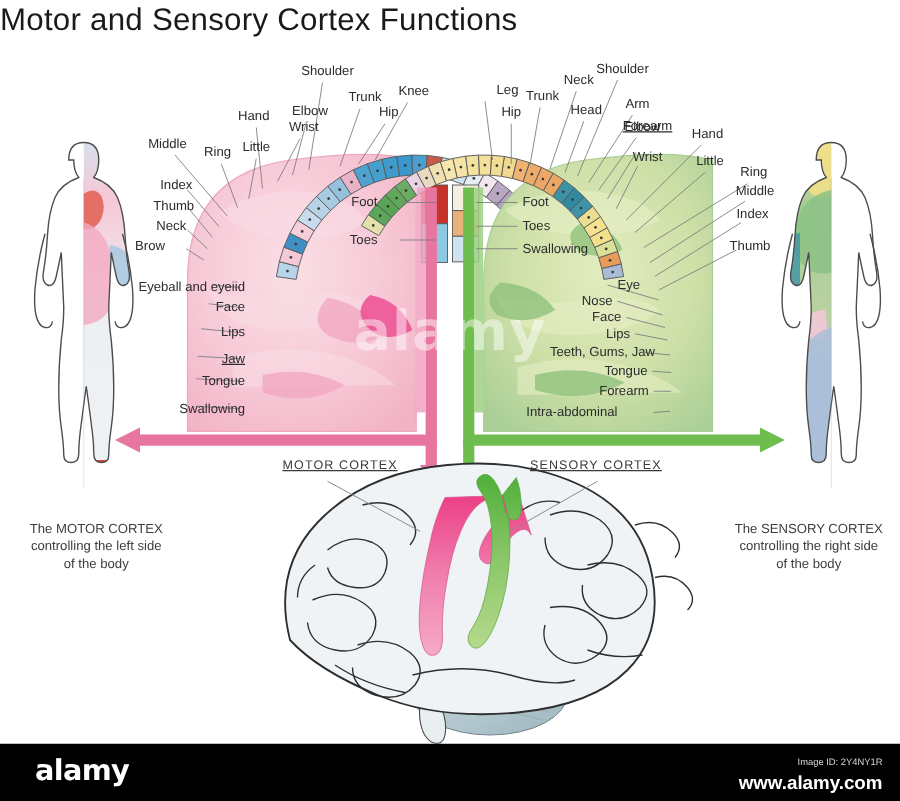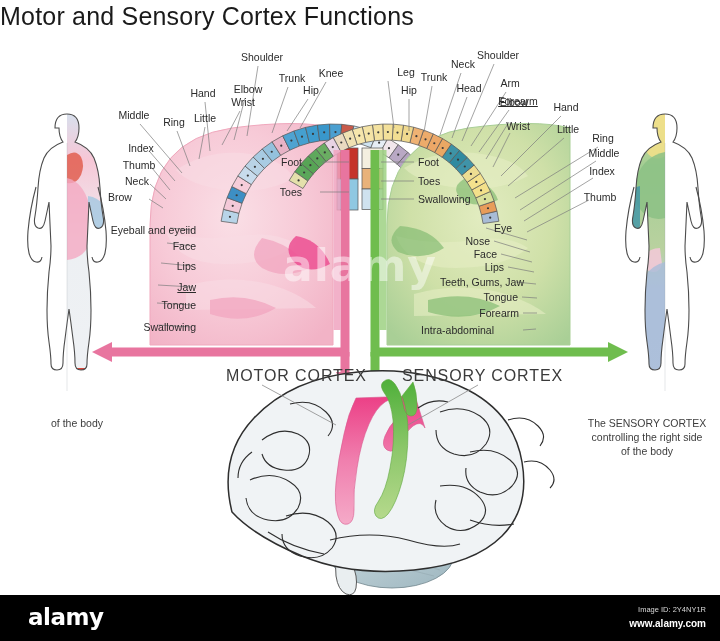--- a/index.html
+++ b/index.html
@@ -29,24 +29,25 @@
     font-size: 10.5px;
     color: #2b2b2b;
     white-space: nowrap;
     line-height: 1;
   }
   .lbl.r { transform: translateX(-100%); }
   .lbl.c { transform: translateX(-50%); }
 
   .cortexname {
     position: absolute;
-    font-size: 16px;
+    font-size: 10px;
     letter-spacing: .9px;
     color: #3a3a3a;
     white-space: nowrap;
+    text-decoration: underline;
   }
 
   .caption {
     position: absolute;
     width: 150px;
     text-align: center;
     font-size: 10.5px;
     line-height: 1.32;
     color: #3d3d3d;
   }
@@ -60,21 +61,21 @@
   #alamy-logo {
     position: absolute; left: 28px; top: 9px;
     font-size: 23px; font-weight: 700; color: #fff;
     letter-spacing: -.5px; font-family: "DejaVu Sans", sans-serif;
   }
   #footer-meta {
     position: absolute; right: 14px; top: 9px;
     text-align: right; color: #d8d8d8;
   }
   #img-id { font-size: 7.5px; line-height: 1.6; }
-  #alamy-url { font-size: 10px; font-weight: 700; color: #fff; line-height: 1.5; }
+  #alamy-url { font-size: 15px; font-weight: 700; color: #fff; line-height: 1.5; }
 
   #wm-center {
     position: absolute; left: 0; top: 240px; width: 720px;
     text-align: center;
     font-size: 44px; font-weight: 700;
     color: rgba(255,255,255,.48);
     letter-spacing: 1px;
     pointer-events: none;
     font-family: "DejaVu Sans", sans-serif;
   }
@@ -512,23 +513,25 @@
       <div class="lbl r" style="left: 490px; top: 236px;">Nose</div>
       <div class="lbl r" style="left: 497px; top: 249px;">Face</div>
       <div class="lbl r" style="left: 504px; top: 262px;">Lips</div>
       <div class="lbl r" style="left: 512px; top: 277px; margin-left: 12px;">Teeth, Gums, Jaw</div>
       <div class="lbl r" style="left: 518px; top: 292px;">Tongue</div>
       <div class="lbl r" style="left: 519px; top: 308px;">Forearm</div>
       <div class="lbl r" style="left: 494px; top: 325px;">Intra-abdominal</div>
     </div>
 
   <div class="cortexname" style="left:226px; top:367px;">MOTOR CORTEX</div>
-  <div class="cortexname" style="left:402px; top:367px;">SENSORY CORTEX</div>
+  <div class="cortexname" style="left:424px; top:367px;">SENSORY CORTEX</div>
 
   <div class="caption" style="left:2px; top:417px;">
+    <div>The MOTOR CORTEX</div>
+    <div>controlling the left side</div>
     <div>of the body</div>
   </div>
   <div class="caption" style="left:572px; top:417px;">
     <div>The SENSORY CORTEX</div>
     <div>controlling the right side</div>
     <div>of the body</div>
   </div>
 
   <div id="wm-center">alamy</div>
 

